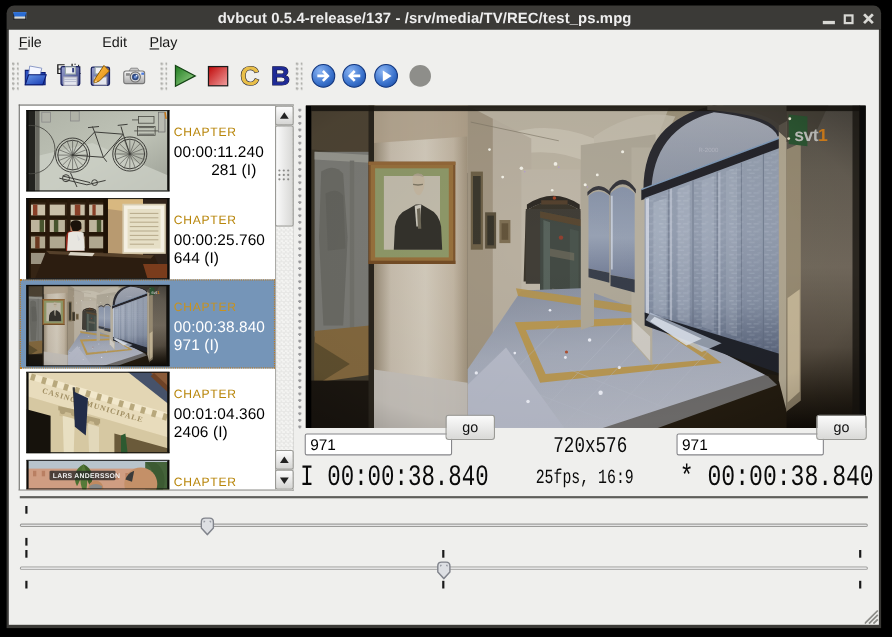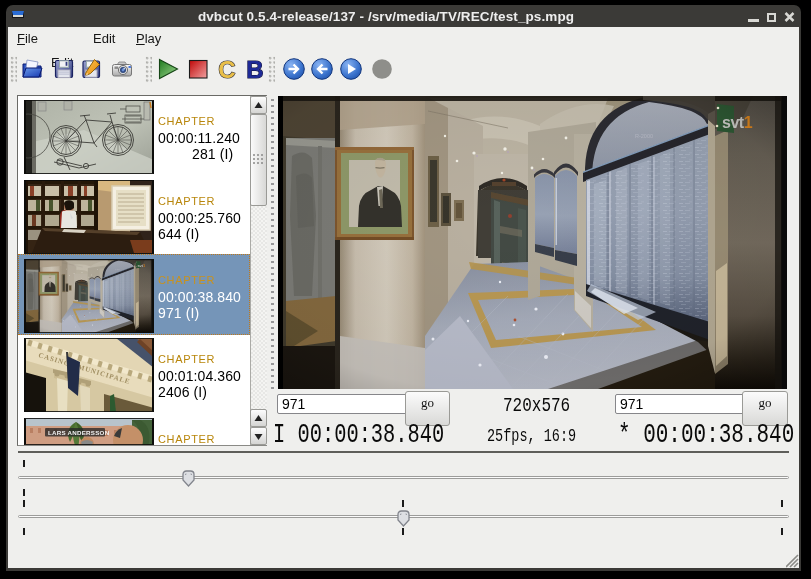--- a/index.html
+++ b/index.html
@@ -42,23 +42,23 @@
     background:linear-gradient(90deg,#fafafa,#d8d8d6); border:1px solid #9a9a96; border-radius:2px; }
   
   #splitter { left:271px; top:98px; width:3px; height:292px;
     background-image:radial-gradient(circle at 1.5px 2px, #98989a 1.2px, transparent 1.5px);
     background-size:3px 6px; background-repeat:repeat-y; }
   
   #video { left:278px; top:96px; width:509px; height:293px; background:#000; }
   
   .inp { top:394px; width:134px; height:20px; background:#fff; border:1px solid #86868a;
     border-radius:2px; font-size:14px; padding:1px 0 0 4px; color:#000; }
-  .gob { top:391px; width:45px; height:35px; background:linear-gradient(#fbfbfb,#d9d9d7);
+  .gob { top:377px; width:45px; height:23px; background:linear-gradient(#fbfbfb,#d9d9d7);
     border:1px solid #9a9a96; border-radius:3px; font-size:13px; color:#111;
-    text-align:center; padding-top:3px;font-family:Liberation Serif, serif; }
+    text-align:center; padding-top:3px; }
   .mono { font-family:"Liberation Mono",monospace; color:#0a0a0a; }
   .bigt { top:420px; font-size:27px; letter-spacing:0; transform:scaleX(0.755);
     transform-origin:0 0; white-space:pre; }
   
   #sepline { left:18px; top:451px; width:771px; height:2px; background:#5e5e5a; }
   .groove { left:18px; height:3px; background:#fbfbfb; border:1px solid #9c9c9a;
     border-radius:2px; }
   .tick { width:2px; height:7px; background:#1a1a1a; }
   
 </style>

